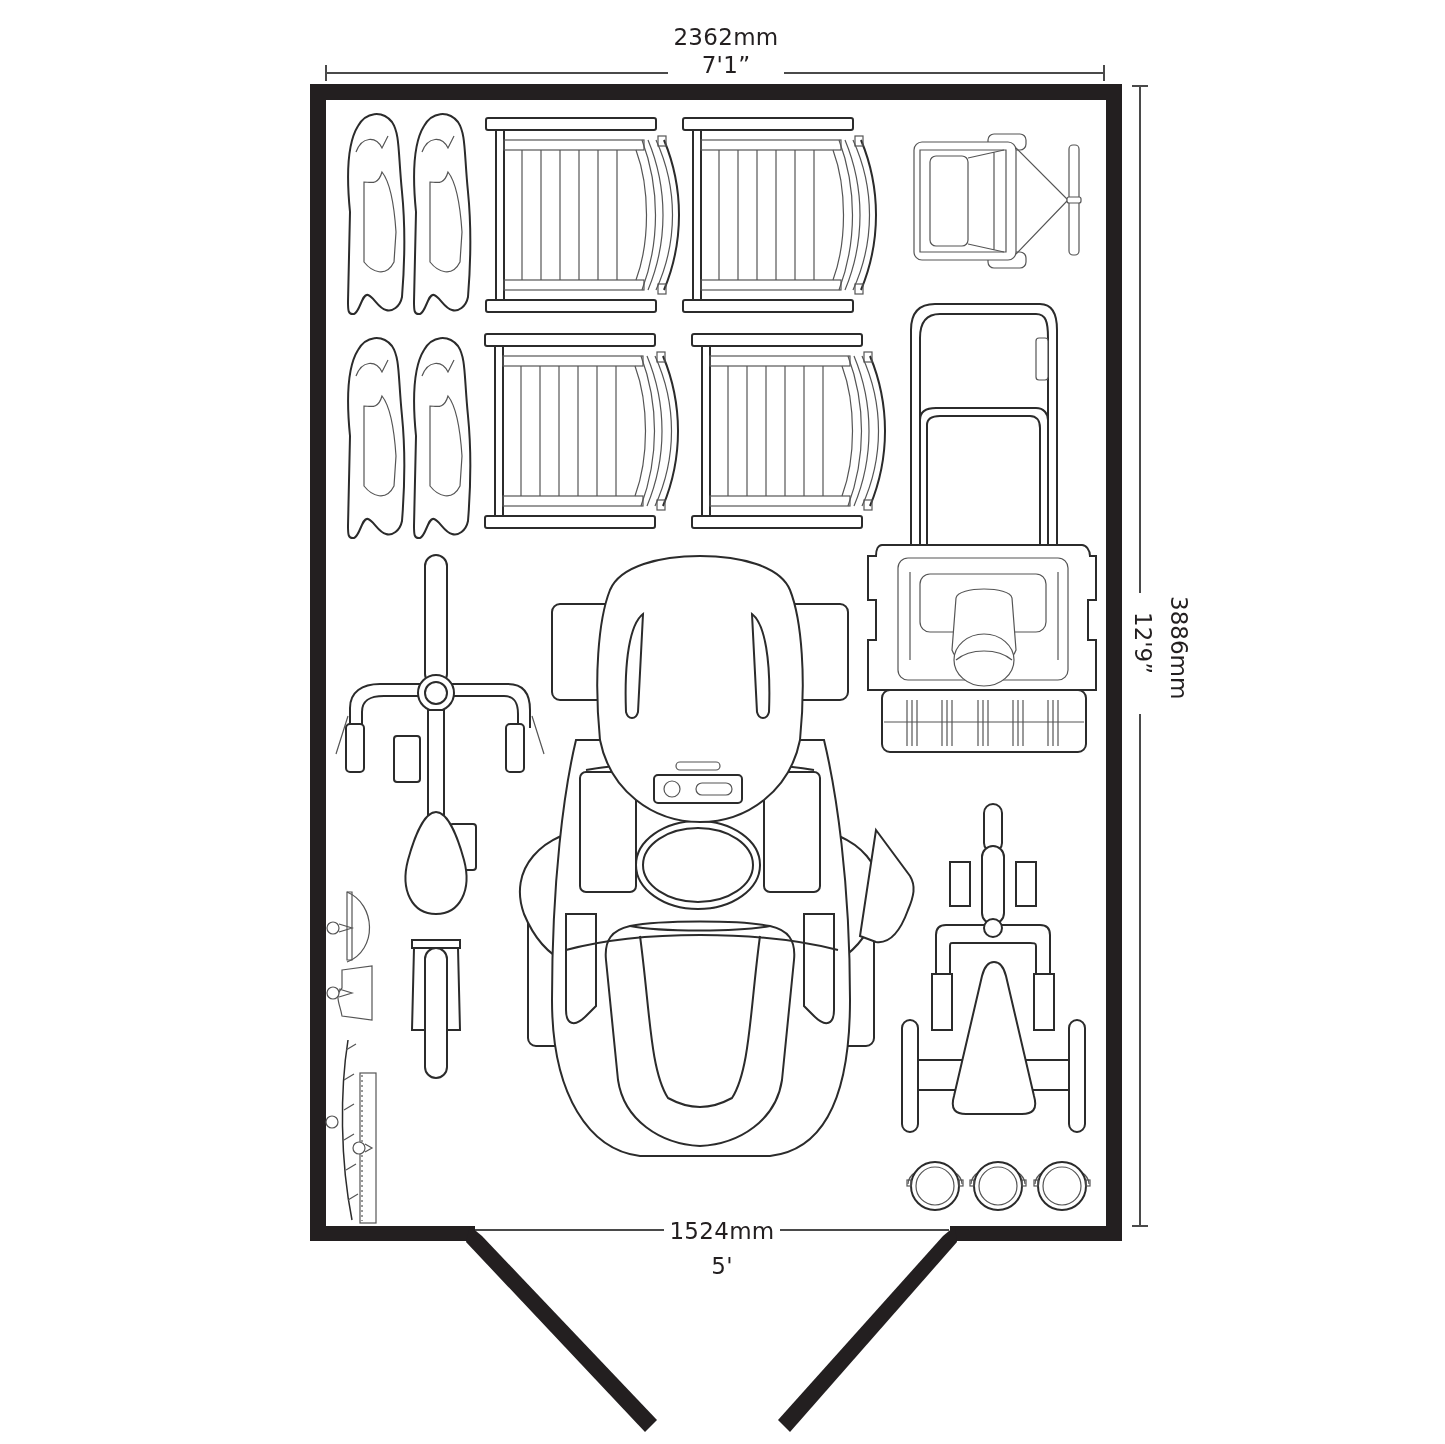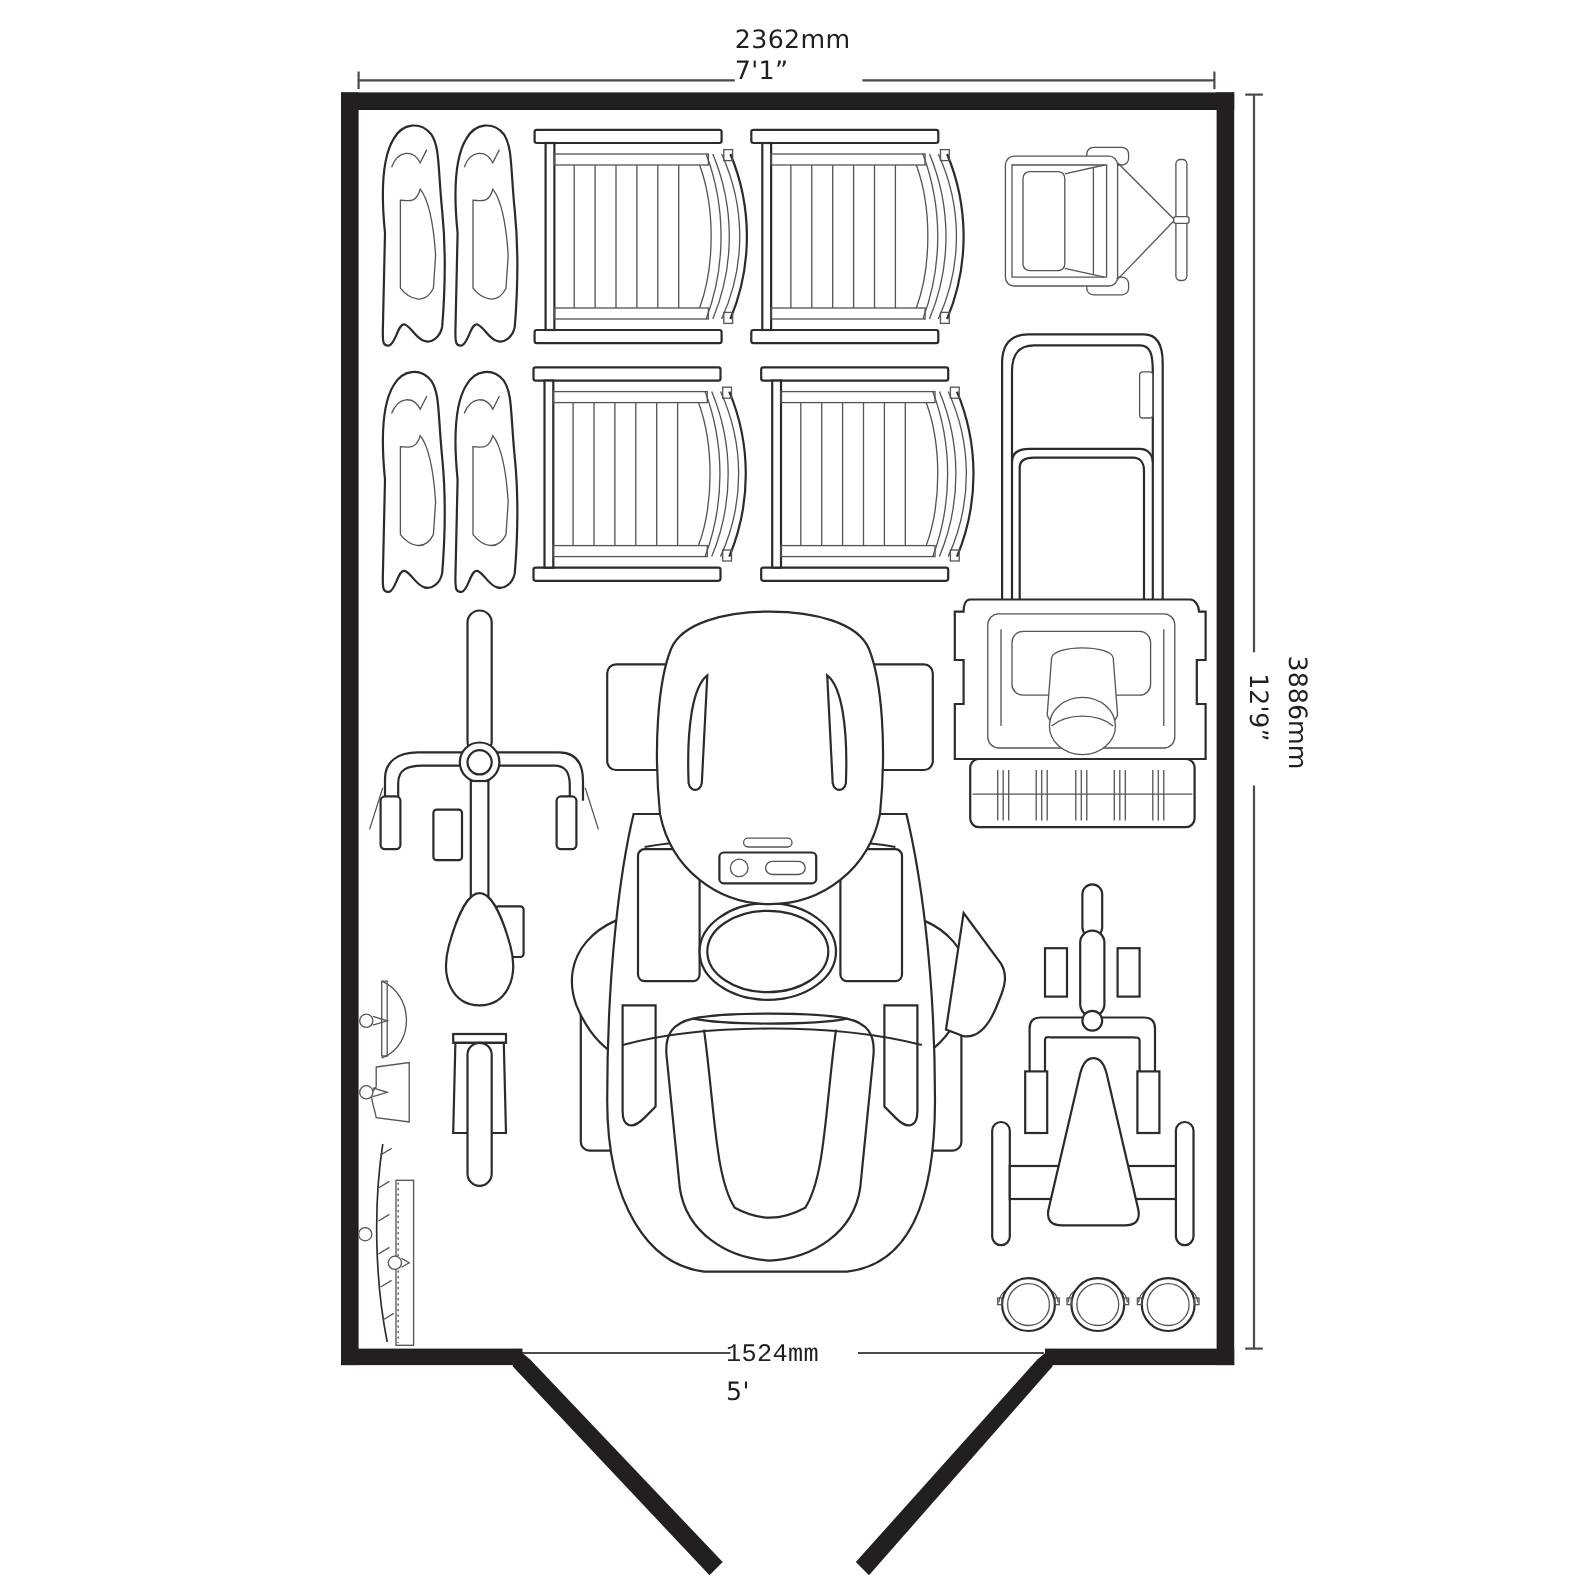--- a/index.html
+++ b/index.html
@@ -4,21 +4,21 @@
 <style>
   html, body { margin: 0; padding: 0; background: #ffffff; }
   body { width: 1445px; height: 1444px; position: relative; overflow: hidden; font-family: "DejaVu Sans", "Liberation Sans", sans-serif; }
   svg.plan { position: absolute; left: 0; top: 0; width: 1445px; height: 1444px; }
   .wall { fill: #231f20; }
   .dim { stroke: #4a4a4a; stroke-width: 2; fill: none; }
   .o { fill: #fff; stroke: #2b2b2b; stroke-width: 2; }
   .of { fill: none; stroke: #2b2b2b; stroke-width: 2; }
   .t { fill: none; stroke: #555; stroke-width: 1.2; }
   .tf { fill: #fff; stroke: #555; stroke-width: 1.2; }
-  .lbl { position: absolute; color: #231f20; font-size: 23px; line-height: 26px; text-align: left; white-space: nowrap; letter-spacing: 0.3px; }
+  .lbl { position: absolute; color: #231f20; font-size: 23px; line-height: 26px; text-align: center; white-space: nowrap; letter-spacing: 0.3px; }
   .vlbl { position: absolute; color: #231f20; font-size: 23px; line-height: 26px; white-space: nowrap; transform-origin: 0 0; transform: rotate(90deg); }
 </style>
 </head>
 <body>
 
 <svg class="plan" viewBox="0 0 1445 1444" xmlns="http://www.w3.org/2000/svg">
   <defs>
     <g id="fchair">
       <path class="o" d="M8,100 C4,60 6,30 16,14 C24,0 40,-2 50,10 C58,22 56,40 60,80 C64,120 62,160 60,185 C58,195 50,200 44,198 C36,196 32,185 26,183 C20,181 18,200 12,202 C6,203 6,198 6,190 Z"></path>
       <path class="t" d="M14,40 C20,24 34,24 40,36 L46,24"></path>
@@ -231,14 +231,14 @@
     <path class="t" d="M365,1144 L372,1148 L365,1152"></path>
   </g>
 </svg>
 
 <div class="lbl" style="left:668px; top:24px; width:116px;">2362mm</div>
 <div class="lbl" style="left:668px; top:52px; width:116px;">7'1”</div>
 
 <div class="vlbl" style="left:1192px; top:596px;">3886mm</div>
 <div class="vlbl" style="left:1156px; top:612px;">12'9”</div>
 
-<div class="lbl" style="left:660px; top:1218px; width:124px;font-family:Liberation Mono, monospace;">1524mm</div>
+<div class="lbl" style="left:660px; top:1218px; width:124px;">1524mm</div>
 <div class="lbl" style="left:660px; top:1253px; width:124px;">5'</div>
 
 </body></html>

